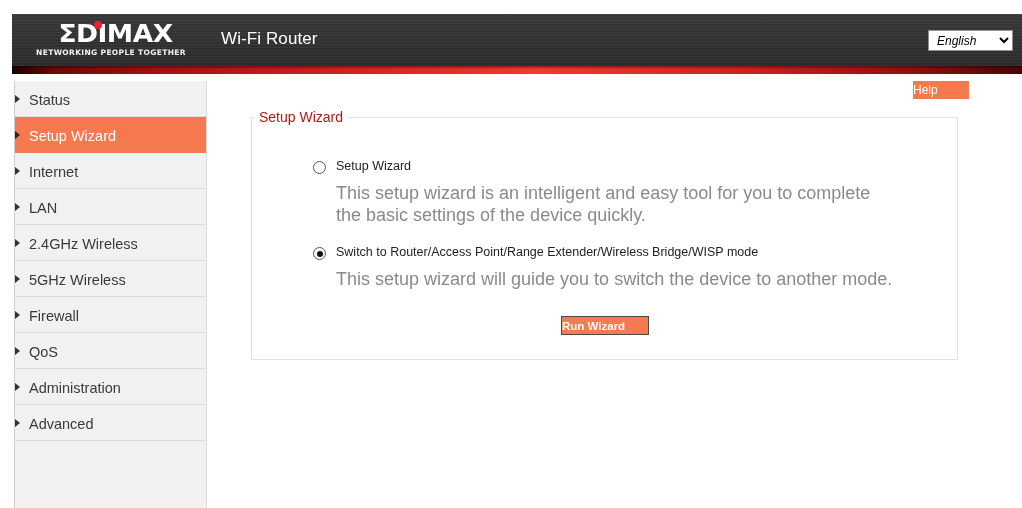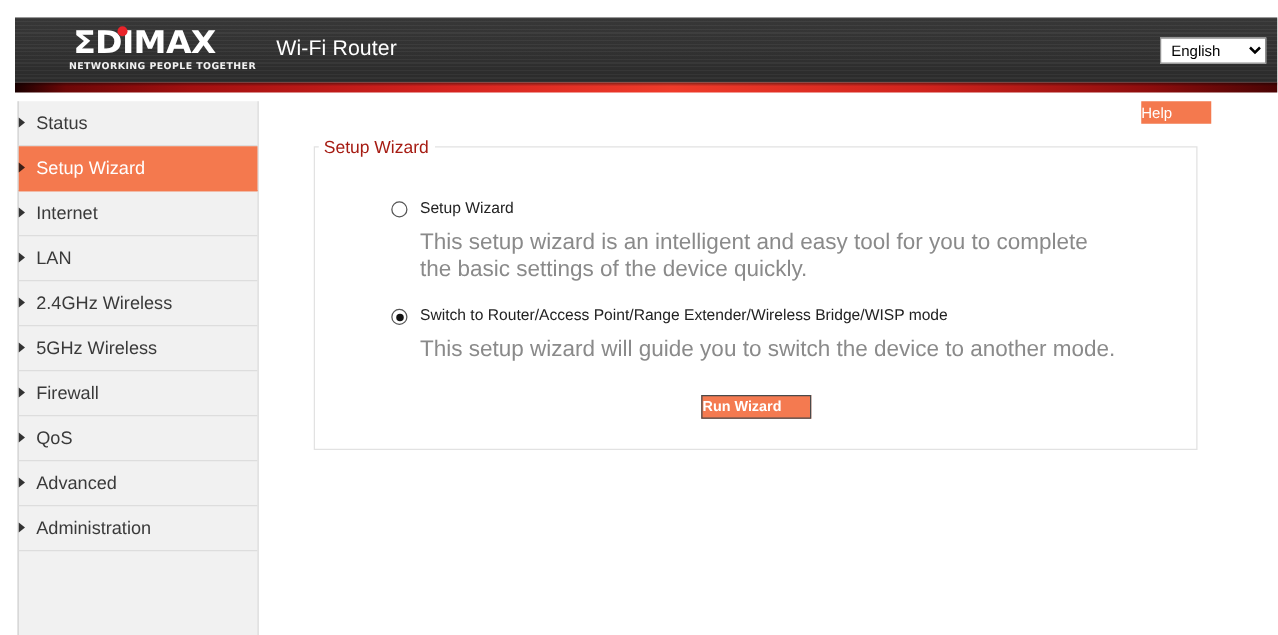--- a/index.html
+++ b/index.html
@@ -77,21 +77,20 @@
     left: 0;
     top: 28px;
     width: 152px;
     text-align: center;
     font-family: "DejaVu Sans", sans-serif;
     font-weight: bold;
     font-size: 7.5px;
     letter-spacing: 0.35px;
     color: #f2f2f2;
     white-space: nowrap;
-    margin-left: 19px;
   }
 
   #app-title {
     position: absolute;
     left: 188px;
     top: 15px;
     font-size: 17px;
     color: #ffffff;
     letter-spacing: 0.1px;
     white-space: nowrap;
@@ -105,20 +104,21 @@
     width: 85px;
     height: 21px;
     font-family: "Liberation Sans", sans-serif;
     font-size: 12px;
     color: #000000;
     background: #ffffff;
     border: 1px solid #8f8f8f;
     border-radius: 0;
     padding: 1px 2px 1px 4px;
     box-sizing: border-box;
+    font-style: italic;
   }
 
   
   #red-stripe {
     position: absolute;
     left: 12px;
     top: 66px;
     width: 1010px;
     height: 8px;
     background: linear-gradient(to right,
@@ -324,24 +324,24 @@
     <div class="nav-item">
       <span class="nav-arrow"></span><span class="nav-label">5GHz Wireless</span>
     </div>
     <div class="nav-item">
       <span class="nav-arrow"></span><span class="nav-label">Firewall</span>
     </div>
     <div class="nav-item">
       <span class="nav-arrow"></span><span class="nav-label">QoS</span>
     </div>
     <div class="nav-item">
+      <span class="nav-arrow"></span><span class="nav-label">Administration</span>
+    </div>
+    <div class="nav-item">
       <span class="nav-arrow"></span><span class="nav-label">Advanced</span>
-    </div>
-    <div class="nav-item">
-      <span class="nav-arrow"></span><span class="nav-label">Administration</span>
     </div>
     <div id="nav-filler"></div>
   </div>
 
   <div id="help-button">Help</div>
 
   <div id="panel"></div>
   <div id="panel-legend">Setup Wizard</div>
 
   <div class="option-block" id="option-1">

